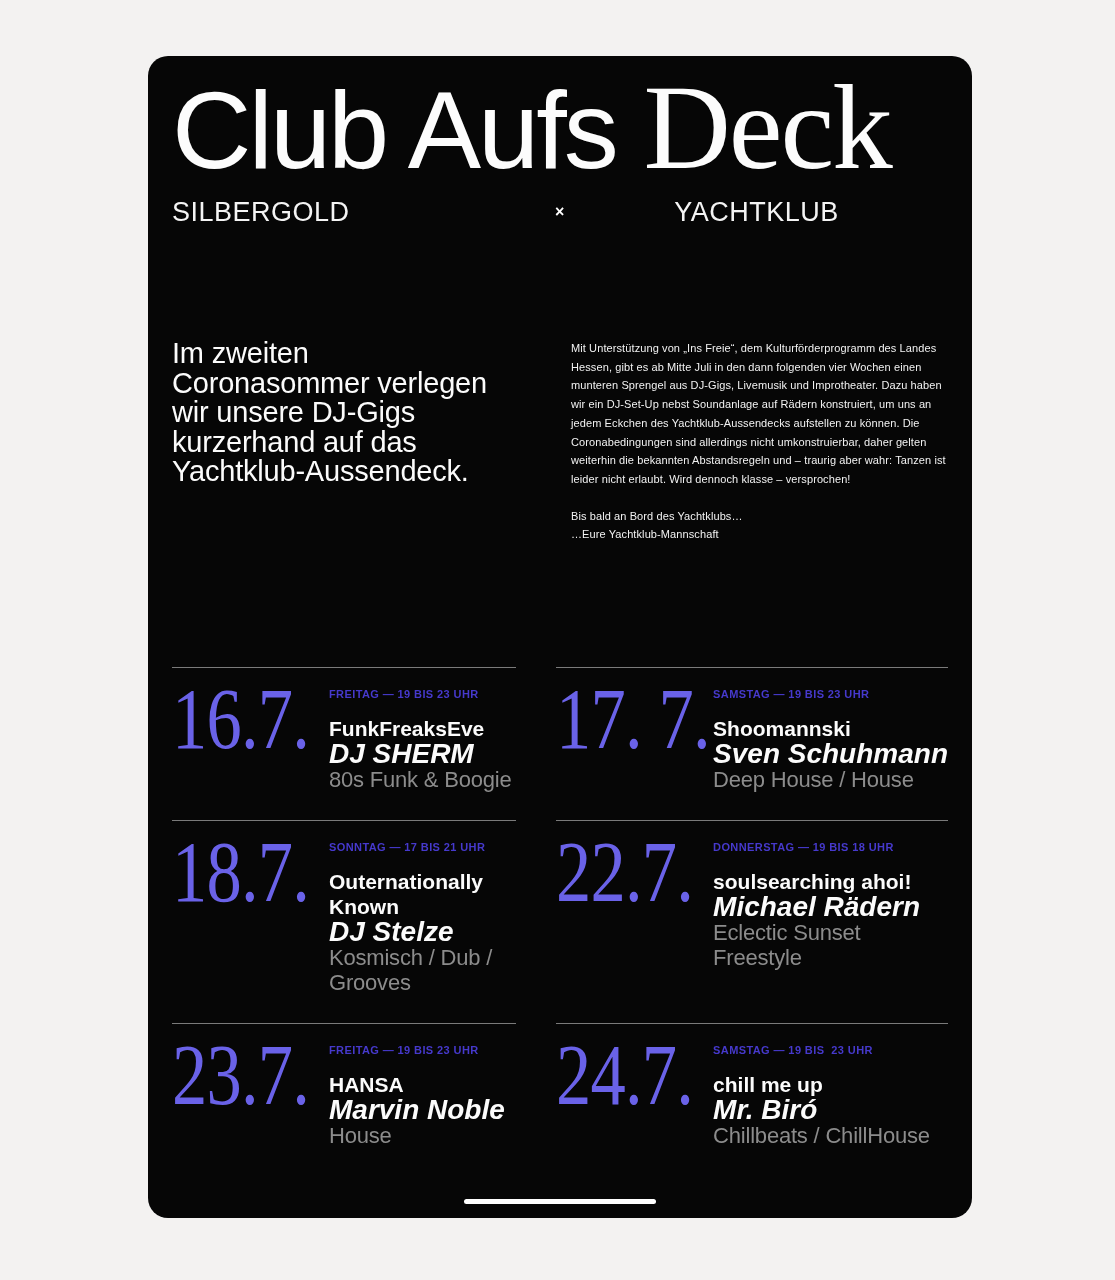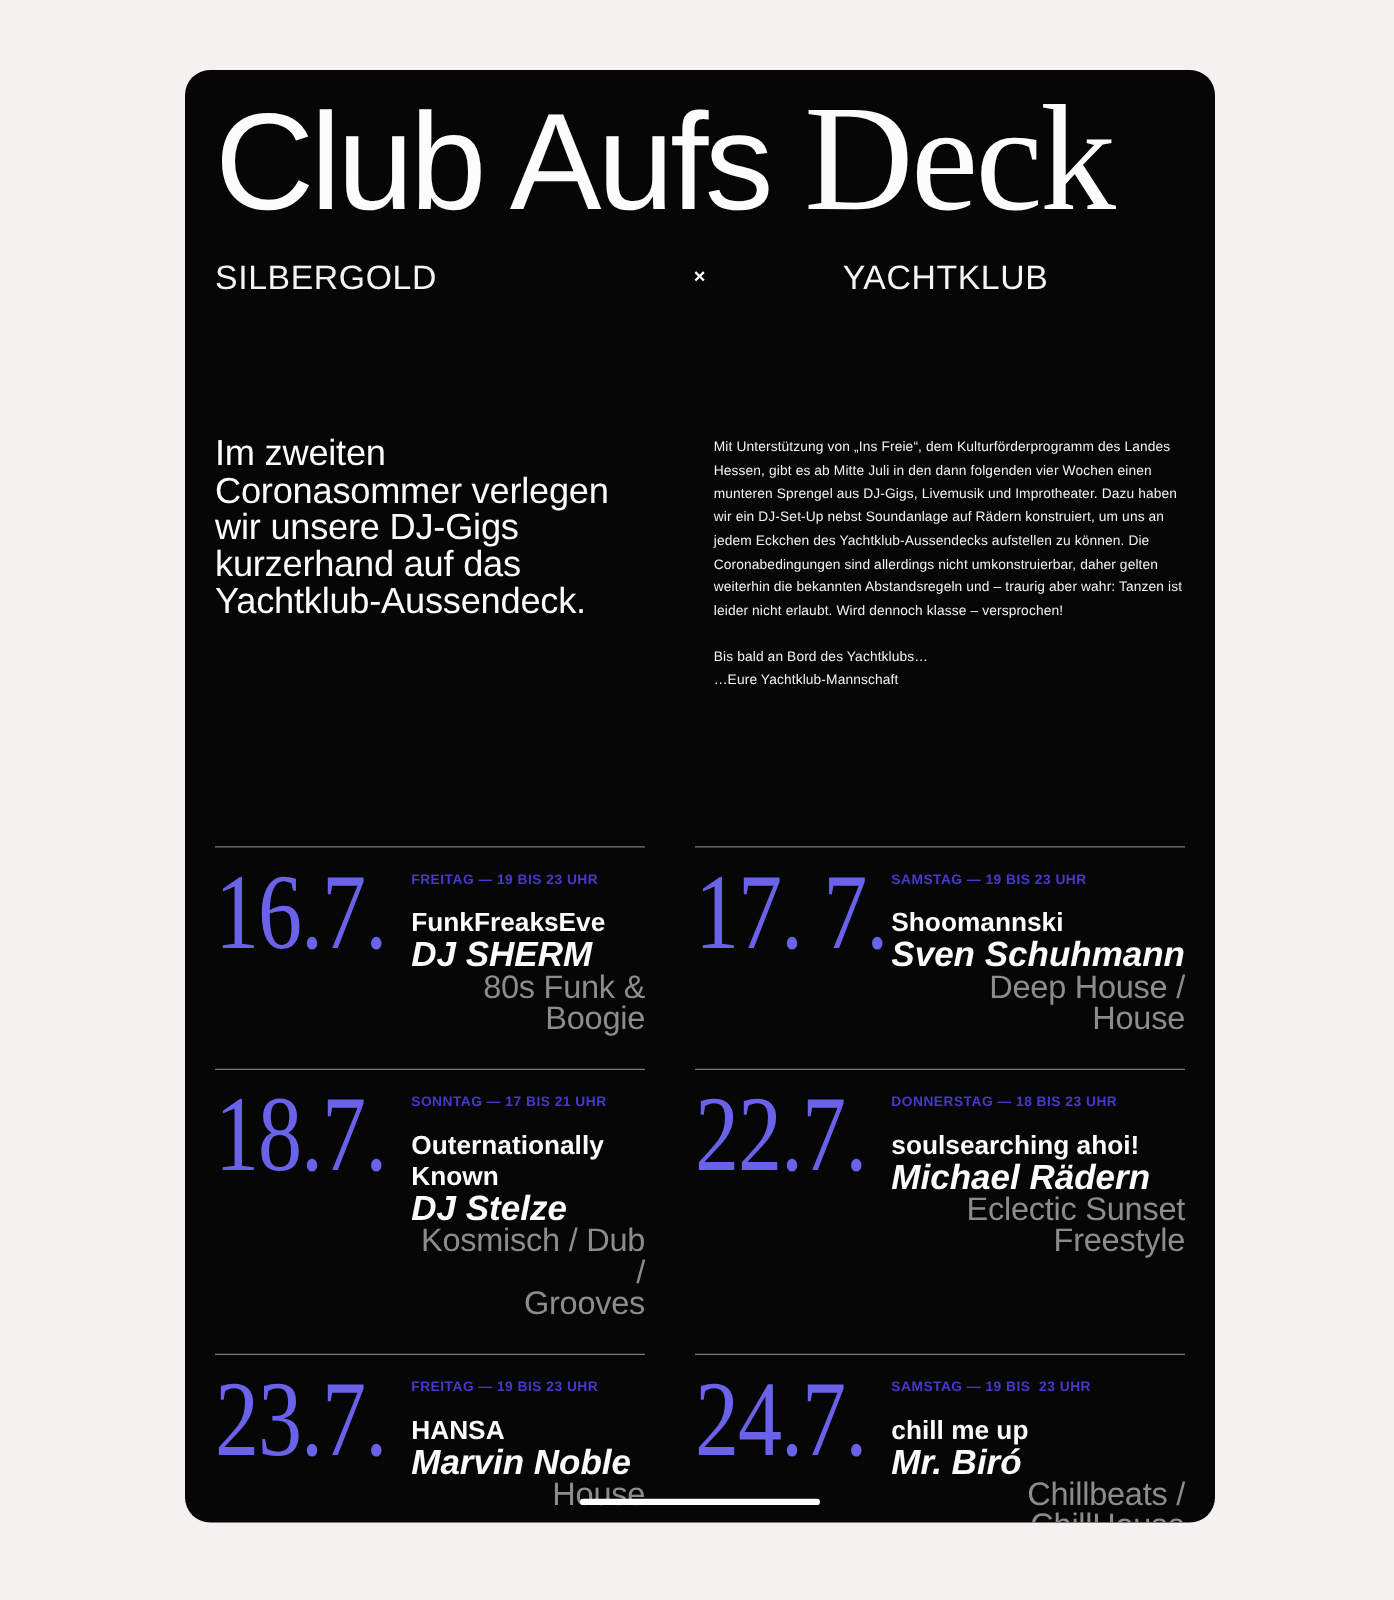--- a/index.html
+++ b/index.html
@@ -28,21 +28,21 @@
     letter-spacing:-3px; line-height:110px;
     white-space:pre; color:#fcfcfc;
   }
   .title .serif {
     font-family:"Liberation Serif", serif;
     font-size:121px; letter-spacing:-2px; font-weight:400;
   }
   .brands {
     display:grid; grid-template-columns:1fr auto 1fr;
     align-items:center;
-    margin-top:22px;
+    margin-top:12px;
     font-size:27px; letter-spacing:0.5px; line-height:30px;
     color:#f4f4f4;
   }
   .brand-right { text-align:center; }
   .cross { font-size:16px; font-weight:700; color:#ffffff; }
   
   .cols {
     display:grid; grid-template-columns:1fr 1fr;
     column-gap:22px;
     margin-top:112px;
@@ -85,24 +85,23 @@
   }
   .event-title {
     font-size:21px; font-weight:600; line-height:25px;
     margin-top:16px; white-space:pre-line; color:#fbfbfb;
   }
   .event-artist {
     font-size:28px; font-weight:600; font-style:italic;
     line-height:25px; white-space:pre; color:#fbfbfb;
   }
   .event-genre {
-    font-size:26px; font-weight:400; line-height:25px;
+    font-size:22px; font-weight:400; line-height:25px;
     color:#8C8C8C; margin-top:1px; letter-spacing:-0.2px;
     white-space:pre-line;
-    text-align:right;
   }
   
   .home-bar {
     position:absolute; bottom:14px; left:50%;
     transform:translateX(-50%);
     width:192px; height:5px; border-radius:3px;
     background:#ffffff;
   }
 </style>
 </head>
@@ -161,21 +160,21 @@
 Known</div>
         <div class="event-artist">DJ Stelze</div>
         <div class="event-genre">Kosmisch / Dub /
 Grooves</div>
       </div>
     </div>
 
     <div class="event">
       <div class="event-date">22.7.</div>
       <div class="event-info">
-        <div class="event-label">DONNERSTAG — 18 BIS 23 UHR</div>
+        <div class="event-label">DONNERSTAG — 19 BIS 18 UHR</div>
         <div class="event-title">soulsearching ahoi!</div>
         <div class="event-artist">Michael Rädern</div>
         <div class="event-genre">Eclectic Sunset
 Freestyle</div>
       </div>
     </div>
 
     <div class="event">
       <div class="event-date">23.7.</div>
       <div class="event-info">

